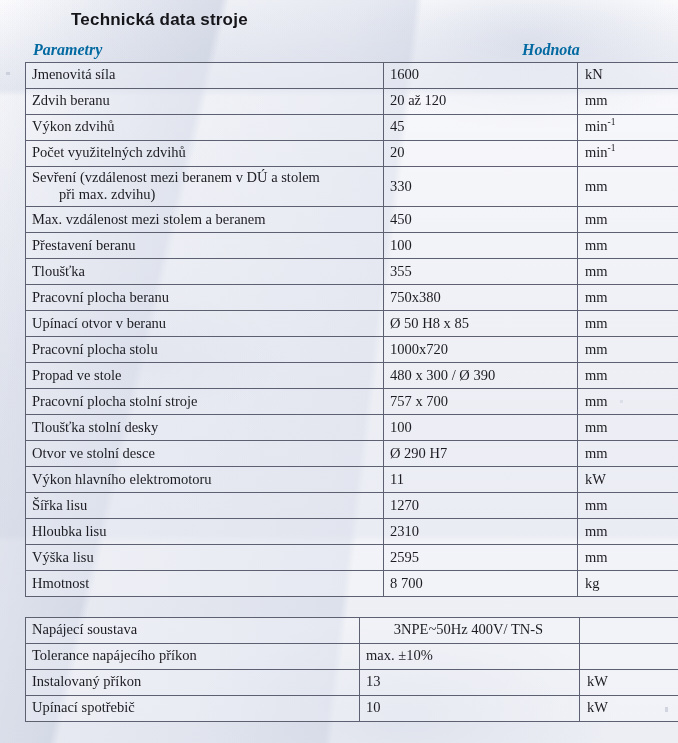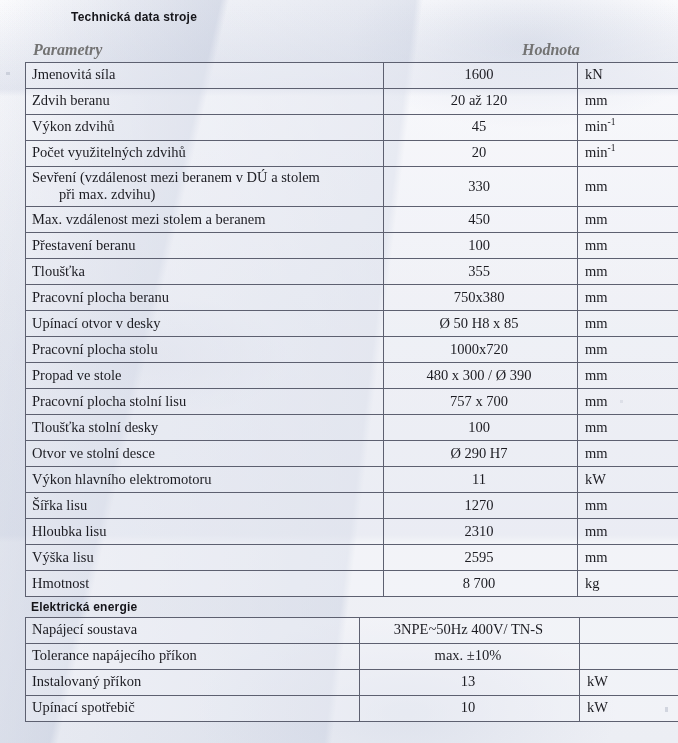--- a/index.html
+++ b/index.html
@@ -46,35 +46,35 @@
     z-index: 2;
     width: 678px;
     height: 743px;
   }
 
   
   .section-title {
     position: absolute;
     font-family: "Liberation Sans", "DejaVu Sans", sans-serif;
     font-weight: bold;
-    font-size: 12px;
+    font-size: 17px;
     letter-spacing: .2px;
     color: #15151a;
   }
   #title-main  { left: 71px;  top: 10px; }
   #title-elec  { left: 31px;  top: 600px; }
 
   
   .col-head {
     position: absolute;
     font-family: "Liberation Serif", "DejaVu Serif", serif;
     font-weight: bold;
     font-style: italic;
     font-size: 16px;
-    color: #737373;
+    color: #0369a1;
   }
   #head-parametry { left: 33px; top: 41px; }
   #head-hodnota   { left: 522px; top: 41px; }
 
   
   table.spec {
     position: absolute;
     border-collapse: collapse;
     font-size: 14.5px;
     line-height: 1.18;
@@ -86,21 +86,21 @@
     padding: 2px 6px 3px 6px;
     vertical-align: middle;
     height: 20px;
     background: rgba(252,252,254,0.30);
   }
   table.spec td.param {
     text-align: left;
     width: 345px;
   }
   table.spec td.value {
-    text-align: center;
+    text-align: left;
     width: 178px;
     padding-right: 9px;
   }
   table.spec td.value.center {
     text-align: center;
     padding-right: 8px;
   }
   table.spec td.unit {
     text-align: left;
     width: 99px;
@@ -179,36 +179,36 @@
         <td class="param">Tloušťka</td>
         <td class="value">355</td>
         <td class="unit">mm</td>
       </tr>
       <tr>
         <td class="param">Pracovní plocha beranu</td>
         <td class="value">750x380</td>
         <td class="unit">mm</td>
       </tr>
       <tr>
-        <td class="param">Upínací otvor v desky</td>
+        <td class="param">Upínací otvor v beranu</td>
         <td class="value">Ø 50 H8 x 85</td>
         <td class="unit">mm</td>
       </tr>
       <tr>
         <td class="param">Pracovní plocha stolu</td>
         <td class="value">1000x720</td>
         <td class="unit">mm</td>
       </tr>
       <tr>
         <td class="param">Propad ve stole</td>
         <td class="value">480 x 300 / Ø 390</td>
         <td class="unit">mm</td>
       </tr>
       <tr>
-        <td class="param">Pracovní plocha stolní lisu</td>
+        <td class="param">Pracovní plocha stolní stroje</td>
         <td class="value">757 x 700</td>
         <td class="unit">mm</td>
       </tr>
       <tr>
         <td class="param">Tloušťka stolní desky</td>
         <td class="value">100</td>
         <td class="unit">mm</td>
       </tr>
       <tr>
         <td class="param">Otvor ve stolní desce</td>
@@ -236,21 +236,20 @@
         <td class="unit">mm</td>
       </tr>
       <tr>
         <td class="param">Hmotnost</td>
         <td class="value">8 700</td>
         <td class="unit">kg</td>
       </tr>
     </tbody>
   </table>
 
-  <div class="section-title" id="title-elec">Elektrická energie</div>
 
   <table class="spec" id="table-electric">
     <tbody>
       <tr>
         <td class="param">Napájecí soustava</td>
         <td class="value center">3NPE~50Hz 400V/ TN-S</td>
         <td class="unit"></td>
       </tr>
       <tr>
         <td class="param">Tolerance napájecího příkon</td>

